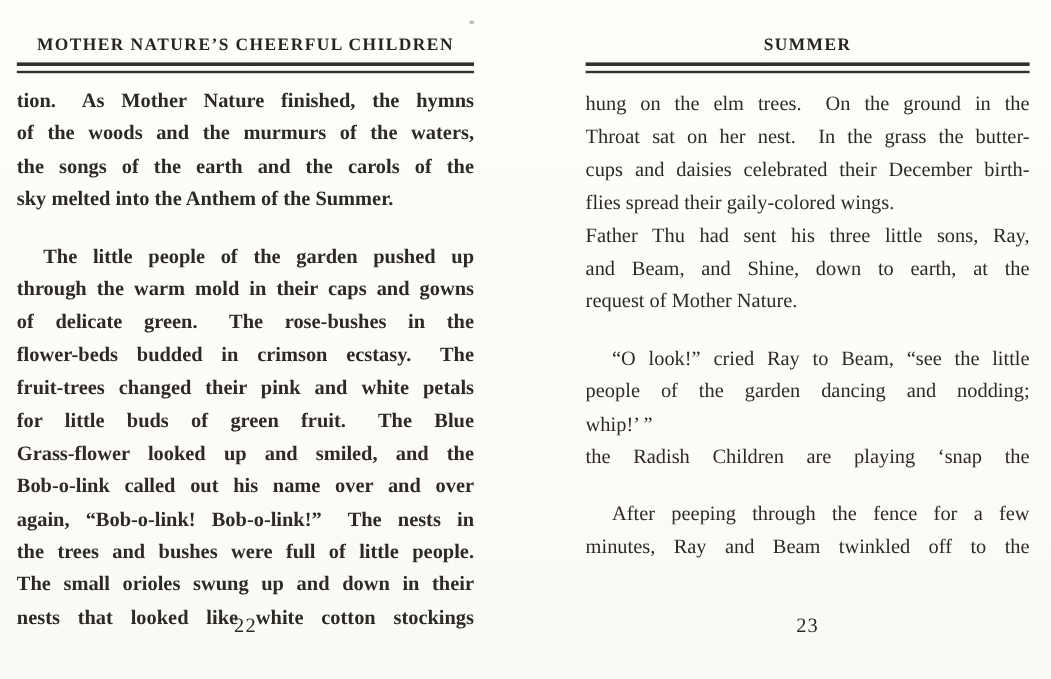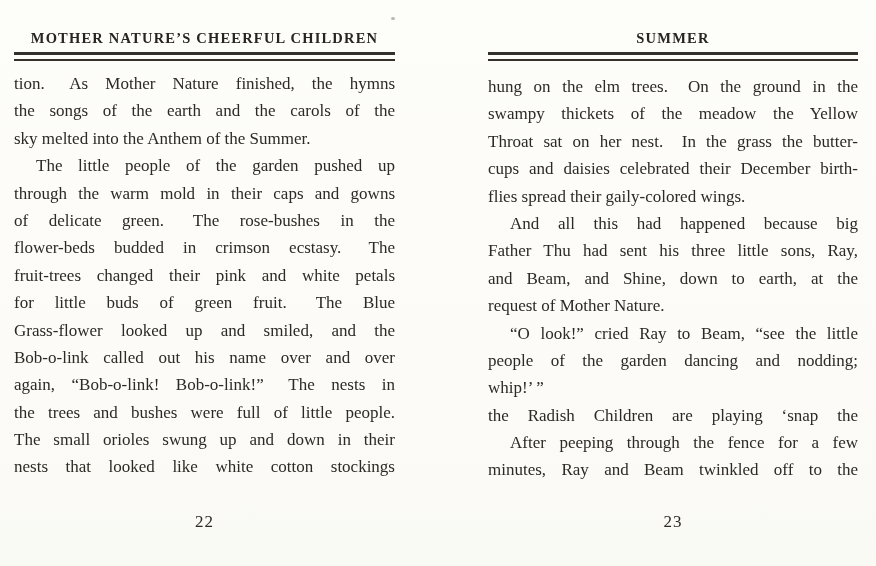--- a/index.html
+++ b/index.html
@@ -30,34 +30,34 @@
   .double-rule {
     position: absolute; top: 52px; left: 0; right: 0;
     height: 4px;
     border-top: 3px solid #34312a;
     border-bottom: 2px solid #34312a;
   }
 
   .body-text {
     position: absolute; left: 0; right: 0;
   }
-  .page.left  .body-text { top: 70px; }
+  .page.left  .body-text { top: 70px; font-weight: bold; }
   .page.right .body-text { top: 73px; }
 
   .line {
     height: 27.4px; line-height: 27.4px;
     font-size: 17px;
     text-align: justify;
     text-align-last: justify;
     white-space: normal;
     overflow: hidden;
     color: #2d2a24;
   }
   .line.last { text-align-last: left; }
-  .line.indent { text-indent: 22px; }
+  .line.indent { text-indent: 22px; margin-top: 20px; }
 
   .folio {
     position: absolute; top: 512px; left: 0; right: 0;
     text-align: center;
     font-size: 17px;
     color: #2d2a24;
     letter-spacing: 1px;
   }
 
   .speck { position: absolute; background: #b9b6ae; border-radius: 50%; }
@@ -67,20 +67,21 @@
 <body>
 
 <div class="spread">
   <span class="speck s1"></span>
 
   <div class="page left">
     <div class="running-head">MOTHER NATURE’S CHEERFUL CHILDREN</div>
     <div class="double-rule"></div>
     <div class="body-text" id="left-body">
         <div class="line">tion.  As Mother Nature finished, the hymns</div>
+        <div class="line">of the woods and the murmurs of the waters,</div>
         <div class="line">the songs of the earth and the carols of the</div>
         <div class="line last">sky melted into the Anthem of the Summer.</div>
         <div class="line indent">The little people of the garden pushed up</div>
         <div class="line">through the warm mold in their caps and gowns</div>
         <div class="line">of delicate green.  The rose-bushes in the</div>
         <div class="line">flower-beds budded in crimson ecstasy.  The</div>
         <div class="line">fruit-trees changed their pink and white petals</div>
         <div class="line">for little buds of green fruit.  The Blue</div>
         <div class="line">Grass-flower looked up and smiled, and the</div>
         <div class="line">Bob-o-link called out his name over and over</div>
@@ -90,25 +91,23 @@
         <div class="line">nests that looked like white cotton stockings</div>
       </div>
     <div class="folio">22</div>
   </div>
 
   <div class="page right">
     <div class="running-head">SUMMER</div>
     <div class="double-rule"></div>
     <div class="body-text" id="right-body">
         <div class="line">hung on the elm trees.  On the ground in the</div>
-        <div class="line">swampy thickets of the meadow the Yellow</div>
         <div class="line">Throat sat on her nest.  In the grass the butter-</div>
         <div class="line">cups and daisies celebrated their December birth-</div>
         <div class="line last">flies spread their gaily-colored wings.</div>
-        <div class="line indent">And all this had happened because big</div>
         <div class="line">Father Thu had sent his three little sons, Ray,</div>
         <div class="line">and Beam, and Shine, down to earth, at the</div>
         <div class="line last">request of Mother Nature.</div>
         <div class="line indent">“O look!” cried Ray to Beam, “see the little</div>
         <div class="line">people of the garden dancing and nodding;</div>
         <div class="line last">whip!’ ”</div>
         <div class="line">the Radish Children are playing ‘snap the</div>
         <div class="line indent">After peeping through the fence for a few</div>
         <div class="line">minutes, Ray and Beam twinkled off to the</div>
       </div>

